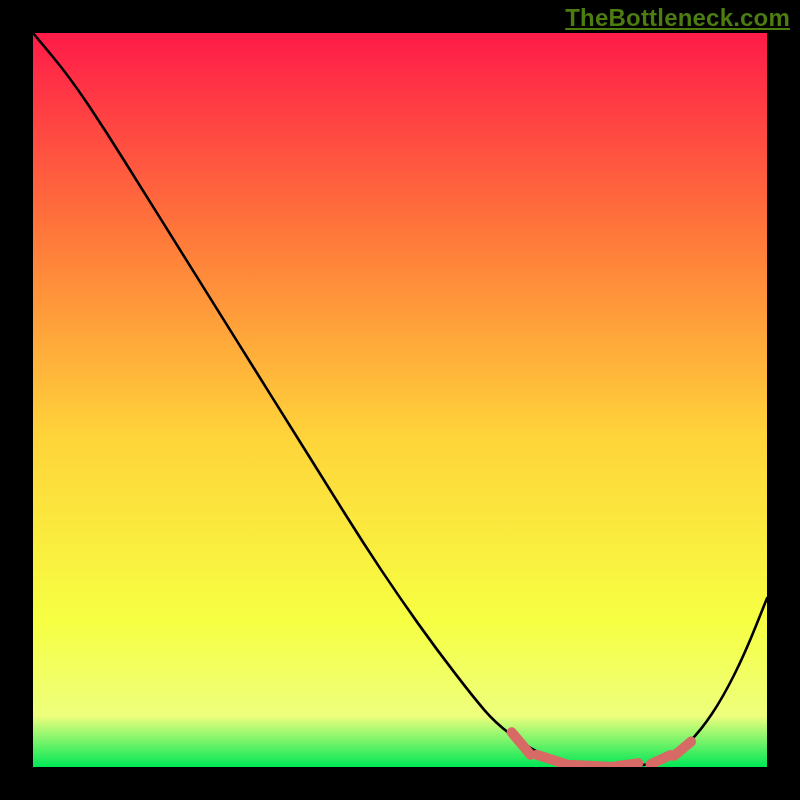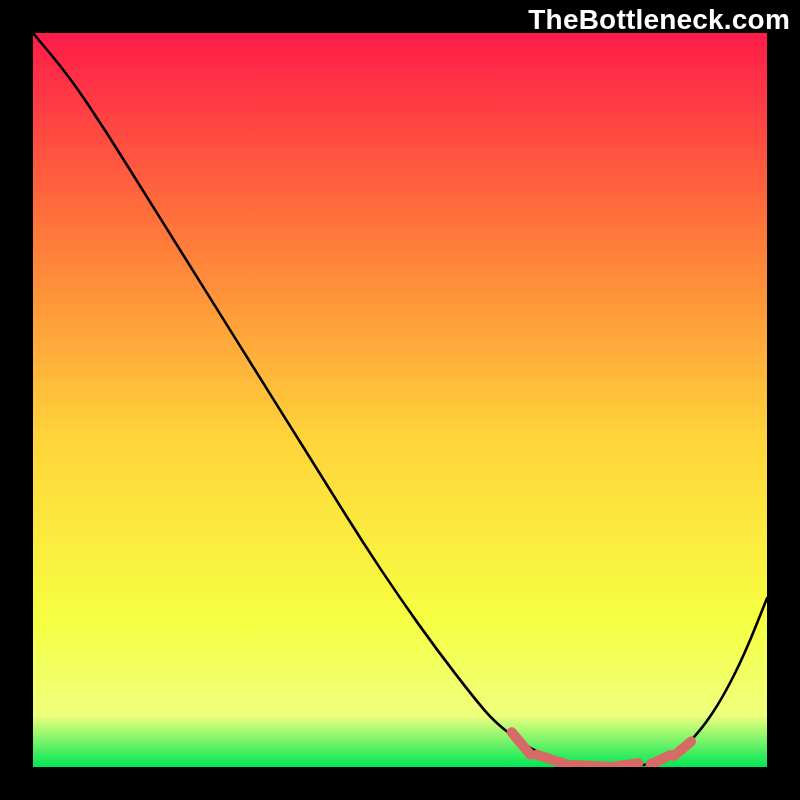--- a/index.html
+++ b/index.html
@@ -14,25 +14,26 @@
   .frame {
     position: relative;
     width: 800px;
     height: 800px;
     background: #000;
   }
   .watermark {
     position: absolute;
     top: 4px;
     right: 10px;
-    color: #ffffff;
-    font-size: 28px;
+    color: #4d7c0f;
+    font-size: 24px;
     font-weight: bold;
     letter-spacing: 0.2px;
     z-index: 3;
+    text-decoration: underline;
   }
   .plot-wrap {
     position: absolute;
     left: 33px;
     top: 33px;
     width: 734px;
     height: 734px;
   }
   svg.plot {
     display: block;

